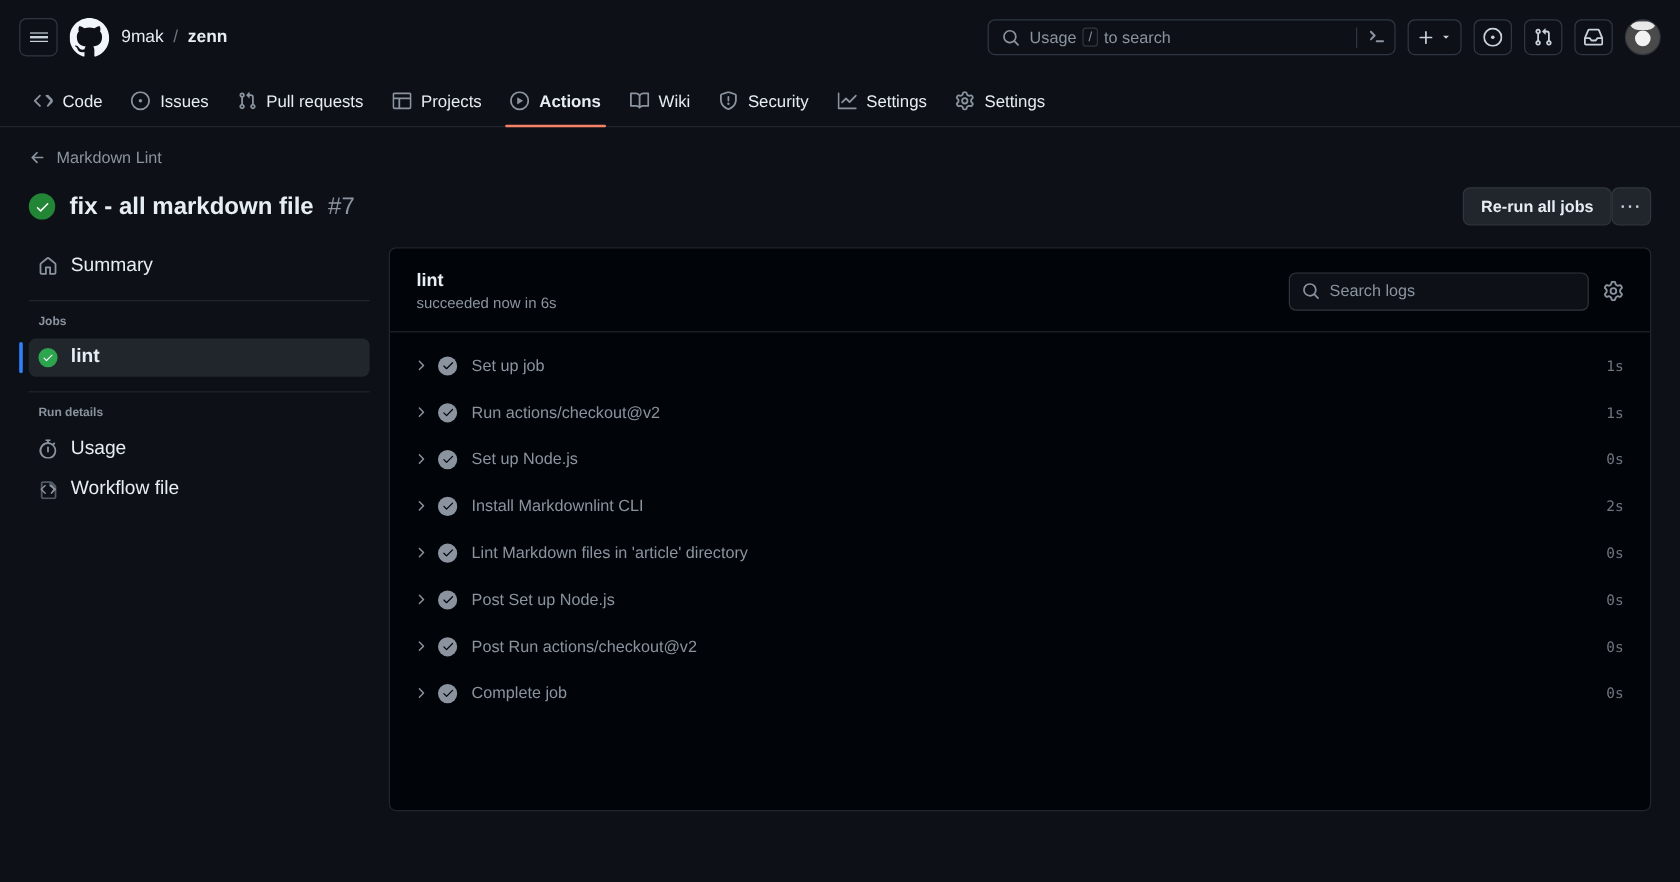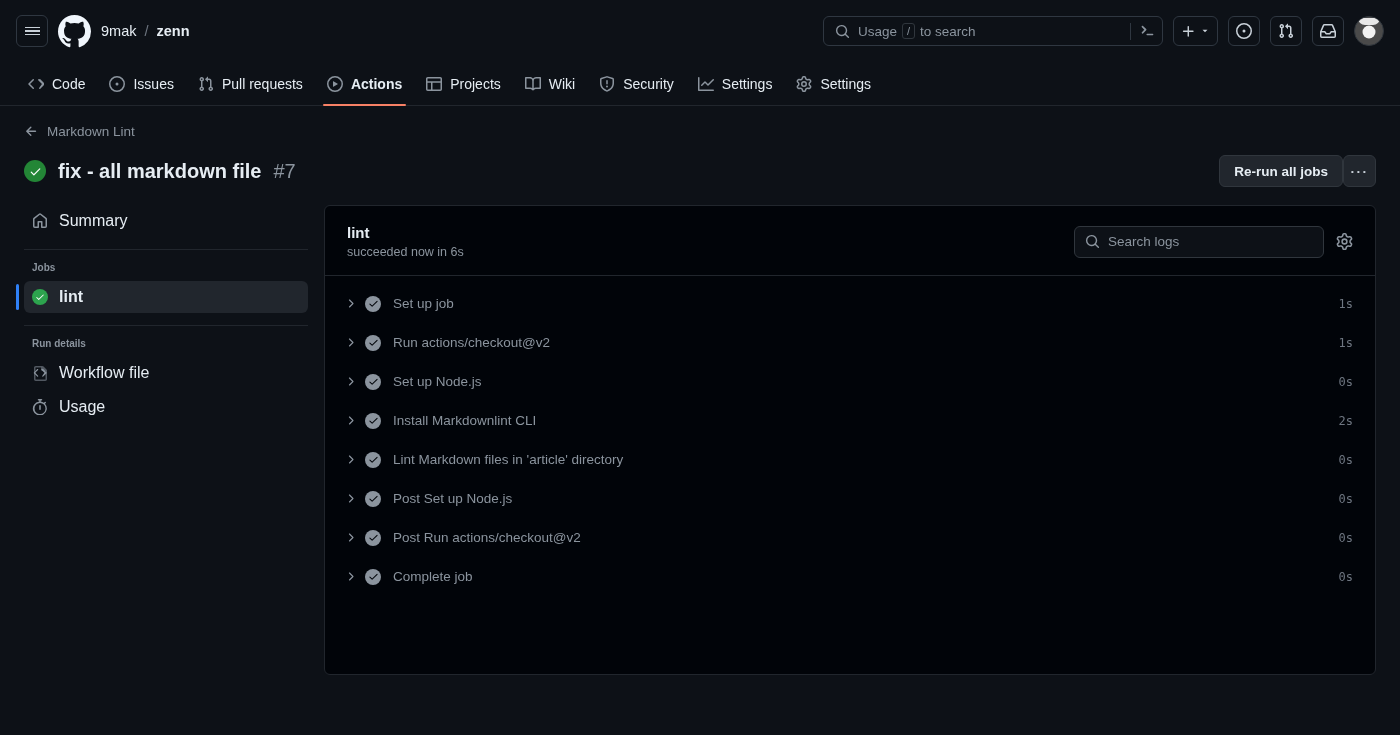--- a/index.html
+++ b/index.html
@@ -298,32 +298,32 @@
     <span>Issues</span>
   </div>
 
   <div class="nav-item">
     <svg width="16" height="16" viewBox="0 0 16 16">
       <path d="M1.5 3.25a2.25 2.25 0 1 1 3 2.122v5.256a2.251 2.251 0 1 1-1.5 0V5.372A2.25 2.25 0 0 1 1.5 3.25Zm5.677-.177L9.573.677A.25.25 0 0 1 10 .854V2.5h1A2.5 2.5 0 0 1 13.5 5v5.628a2.251 2.251 0 1 1-1.5 0V5a1 1 0 0 0-1-1h-1v1.646a.25.25 0 0 1-.427.177L7.177 3.427a.25.25 0 0 1 0-.354ZM3.75 2.5a.75.75 0 1 0 0 1.5.75.75 0 0 0 0-1.5Zm0 9.5a.75.75 0 1 0 0 1.5.75.75 0 0 0 0-1.5Zm8.25.75a.75.75 0 1 0 1.5 0 .75.75 0 0 0-1.5 0Z"></path>
     </svg>
     <span>Pull requests</span>
   </div>
 
+  <div class="nav-item">
+    <svg width="16" height="16" viewBox="0 0 16 16">
+      <path d="M1.75 1h12.5c.966 0 1.75.784 1.75 1.75v10.5A1.75 1.75 0 0 1 14.25 15H1.75A1.75 1.75 0 0 1 0 13.25V2.75C0 1.784.784 1 1.75 1ZM1.5 2.75v2.5h13v-2.5a.25.25 0 0 0-.25-.25H1.75a.25.25 0 0 0-.25.25Zm0 4v6.5c0 .138.112.25.25.25H5v-6.75Zm5 0v6.75h7.75a.25.25 0 0 0 .25-.25v-6.5Z"></path>
+    </svg>
+    <span>Projects</span>
+  </div>
+
   <div class="nav-item active">
     <svg width="16" height="16" viewBox="0 0 16 16">
       <path d="M8 0a8 8 0 1 1 0 16A8 8 0 0 1 8 0ZM1.5 8a6.5 6.5 0 1 0 13 0 6.5 6.5 0 0 0-13 0Zm4.879-2.773 4.264 2.559a.25.25 0 0 1 0 .428l-4.264 2.559A.25.25 0 0 1 6 10.559V5.442a.25.25 0 0 1 .379-.215Z"></path>
     </svg>
     <span>Actions</span>
-  </div>
-
-  <div class="nav-item">
-    <svg width="16" height="16" viewBox="0 0 16 16">
-      <path d="M1.75 1h12.5c.966 0 1.75.784 1.75 1.75v10.5A1.75 1.75 0 0 1 14.25 15H1.75A1.75 1.75 0 0 1 0 13.25V2.75C0 1.784.784 1 1.75 1ZM1.5 2.75v2.5h13v-2.5a.25.25 0 0 0-.25-.25H1.75a.25.25 0 0 0-.25.25Zm0 4v6.5c0 .138.112.25.25.25H5v-6.75Zm5 0v6.75h7.75a.25.25 0 0 0 .25-.25v-6.5Z"></path>
-    </svg>
-    <span>Projects</span>
   </div>
 
   <div class="nav-item">
     <svg width="16" height="16" viewBox="0 0 16 16">
       <path d="M0 1.75A.75.75 0 0 1 .75 1h4.253c1.227 0 2.317.59 3 1.501A3.743 3.743 0 0 1 11.006 1h4.245a.75.75 0 0 1 .75.75v10.5a.75.75 0 0 1-.75.75h-4.507a2.25 2.25 0 0 0-1.591.659l-.622.621a.75.75 0 0 1-1.06 0l-.622-.621A2.25 2.25 0 0 0 5.258 13H.75a.75.75 0 0 1-.75-.75Zm7.251 10.324.004-5.073-.002-2.253A2.25 2.25 0 0 0 5.003 2.5H1.5v9h3.757a3.75 3.75 0 0 1 1.994.574ZM8.755 4.75l-.004 7.322a3.752 3.752 0 0 1 1.992-.572H14.5v-9h-3.495a2.25 2.25 0 0 0-2.25 2.25Z"></path>
     </svg>
     <span>Wiki</span>
   </div>
 
   <div class="nav-item">
@@ -395,31 +395,31 @@
       </span>
       <span>lint</span>
     </div>
 
     <div class="side-sep"></div>
 
     <div class="side-group-title">Run details</div>
 
     <div class="side-item">
       <svg width="16" height="16" viewBox="0 0 16 16">
+        <path d="M5.75.75A.75.75 0 0 1 6.5 0h3a.75.75 0 0 1 0 1.5h-.75v1.073a7.03 7.03 0 0 1 3.158 1.14l.77-.77a.749.749 0 1 1 1.06 1.06l-.773.774A7 7 0 1 1 7.25 2.573V1.5H6.5a.75.75 0 0 1-.75-.75ZM8 4a5.5 5.5 0 1 0 .001 11.001A5.5 5.5 0 0 0 8 4Zm.75 2.75v3.5a.75.75 0 0 1-1.5 0v-3.5a.75.75 0 0 1 1.5 0Z"></path>
+      </svg>
+      <span>Usage</span>
+    </div>
+
+    <div class="side-item">
+      <svg width="16" height="16" viewBox="0 0 16 16">
         <path d="M4.72 3.22a.75.75 0 0 1 1.06 1.06L2.06 8l3.72 3.72a.75.75 0 1 1-1.06 1.06L.47 8.53a.75.75 0 0 1 0-1.06Zm6.56 0a.75.75 0 0 1 1.06 0l4.25 4.25a.75.75 0 0 1 0 1.06l-4.25 4.25a.75.75 0 0 1-1.06-1.06L13.94 8l-3.72-3.72a.75.75 0 0 1 0-1.06Z" transform="scale(0.78) translate(2 2)"></path>
         <path d="M2 2.75C2 1.784 2.784 1 3.75 1h6.586c.464 0 .909.184 1.237.513l2.914 2.914c.329.328.513.773.513 1.237v8.586A1.75 1.75 0 0 1 13.25 16h-9.5A1.75 1.75 0 0 1 2 14.25Zm1.75-.25a.25.25 0 0 0-.25.25v11.5c0 .138.112.25.25.25h9.5a.25.25 0 0 0 .25-.25V6h-2.75A1.75 1.75 0 0 1 9 4.25V2.5Z" opacity="0.55"></path>
       </svg>
       <span>Workflow file</span>
-    </div>
-
-    <div class="side-item">
-      <svg width="16" height="16" viewBox="0 0 16 16">
-        <path d="M5.75.75A.75.75 0 0 1 6.5 0h3a.75.75 0 0 1 0 1.5h-.75v1.073a7.03 7.03 0 0 1 3.158 1.14l.77-.77a.749.749 0 1 1 1.06 1.06l-.773.774A7 7 0 1 1 7.25 2.573V1.5H6.5a.75.75 0 0 1-.75-.75ZM8 4a5.5 5.5 0 1 0 .001 11.001A5.5 5.5 0 0 0 8 4Zm.75 2.75v3.5a.75.75 0 0 1-1.5 0v-3.5a.75.75 0 0 1 1.5 0Z"></path>
-      </svg>
-      <span>Usage</span>
     </div>
   </div>
 
   <div class="panel">
     <div class="panel-head">
       <div>
         <div class="panel-title">lint</div>
         <div class="panel-sub">succeeded now in 6s</div>
       </div>
       <div class="panel-head-right">

